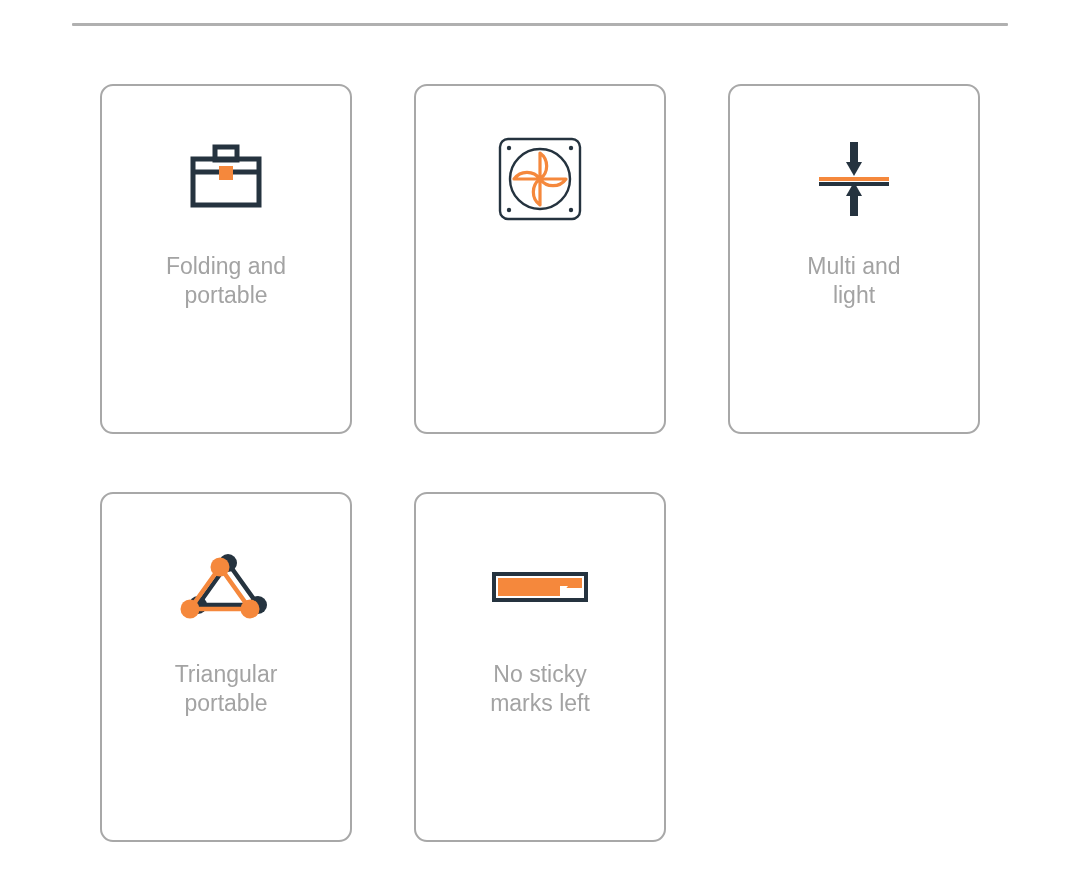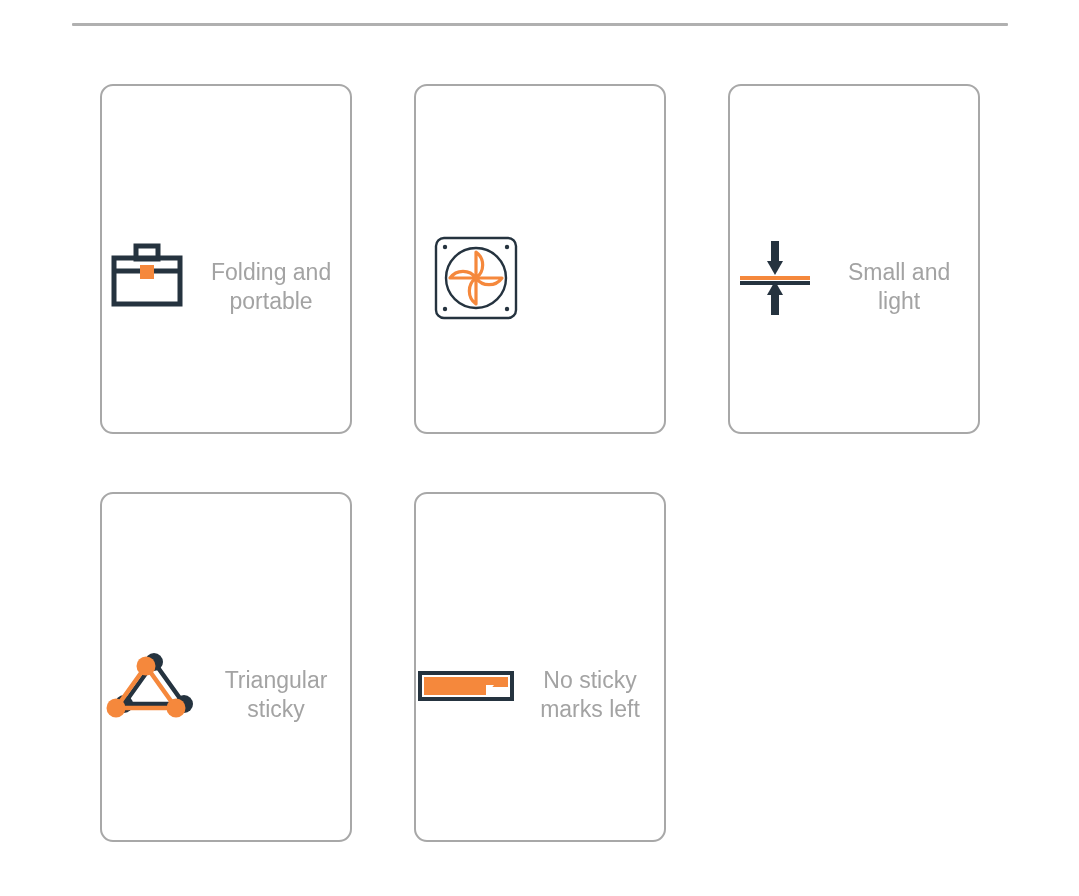--- a/index.html
+++ b/index.html
@@ -38,21 +38,21 @@
     grid-template-rows: 350px 350px;
     column-gap: 62px;
     row-gap: 58px;
   }
   .card {
     box-sizing: border-box;
     border: 2px solid #a8a8a8;
     border-radius: 13px;
     background: #ffffff;
     display: flex;
-    flex-direction: row;
+    flex-direction: column;
     align-items: center;
     padding-top: 38px;
   }
   .icon-box {
     width: 120px;
     height: 110px;
     display: flex;
     align-items: center;
     justify-content: center;
   }
@@ -114,21 +114,21 @@
       <div class="icon-box">
         <svg width="90" height="90" viewBox="0 0 90 90">
           <rect x="41" y="8" width="8" height="22" fill="#25333f"></rect>
           <polygon points="37,28 53,28 45,42" fill="#25333f"></polygon>
           <rect x="10" y="43" width="70" height="4" fill="#f5883c"></rect>
           <rect x="10" y="48" width="70" height="4" fill="#25333f"></rect>
           <polygon points="37,62 53,62 45,48" fill="#25333f"></polygon>
           <rect x="41" y="60" width="8" height="22" fill="#25333f"></rect>
         </svg>
       </div>
-      <div class="card-label">Small and
+      <div class="card-label">Multi and
 light</div>
     </div>
 
     <div class="card">
       <div class="icon-box">
         <svg width="100" height="80" viewBox="0 0 100 80">
           <g stroke="#25333f" stroke-width="4.5" fill="none" stroke-linejoin="round">
             <polygon points="52,16 82,58 22,58"></polygon>
           </g>
           <circle cx="52" cy="16" r="9" fill="#25333f"></circle>
@@ -136,21 +136,21 @@
           <circle cx="22" cy="58" r="9" fill="#25333f"></circle>
           <g stroke="#f5883c" stroke-width="4.5" fill="none" stroke-linejoin="round">
             <polygon points="44,20 74,62 14,62"></polygon>
           </g>
           <circle cx="44" cy="20" r="9.5" fill="#f5883c"></circle>
           <circle cx="74" cy="62" r="9.5" fill="#f5883c"></circle>
           <circle cx="14" cy="62" r="9.5" fill="#f5883c"></circle>
         </svg>
       </div>
       <div class="card-label">Triangular
-sticky</div>
+portable</div>
     </div>
 
     <div class="card">
       <div class="icon-box">
         <svg width="100" height="50" viewBox="0 0 100 50">
           <rect x="4" y="12" width="92" height="26" fill="none" stroke="#25333f" stroke-width="4"></rect>
           <rect x="8" y="16" width="84" height="18" fill="#f5883c"></rect>
           <path d="M70 26 L92 26 L92 34 L70 34 Z" fill="#ffffff"></path>
           <path d="M70 24 L78 24 L70 34 Z" fill="#ffffff"></path>
         </svg>

